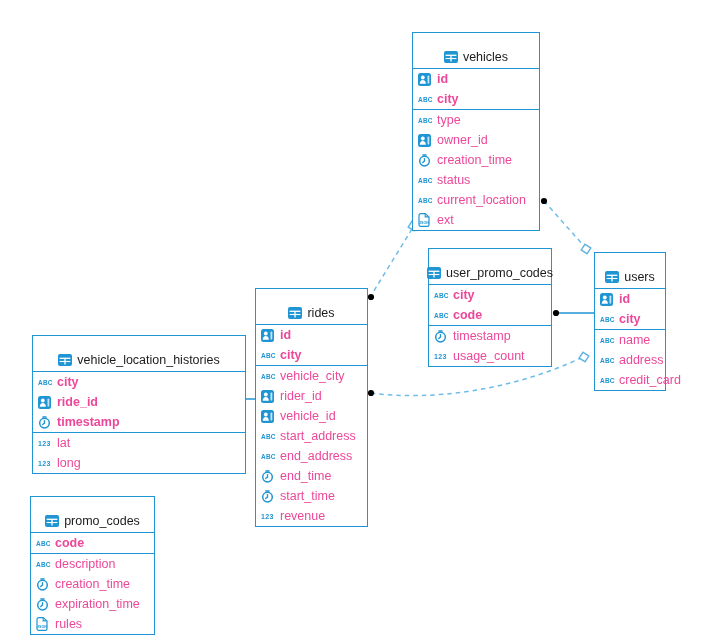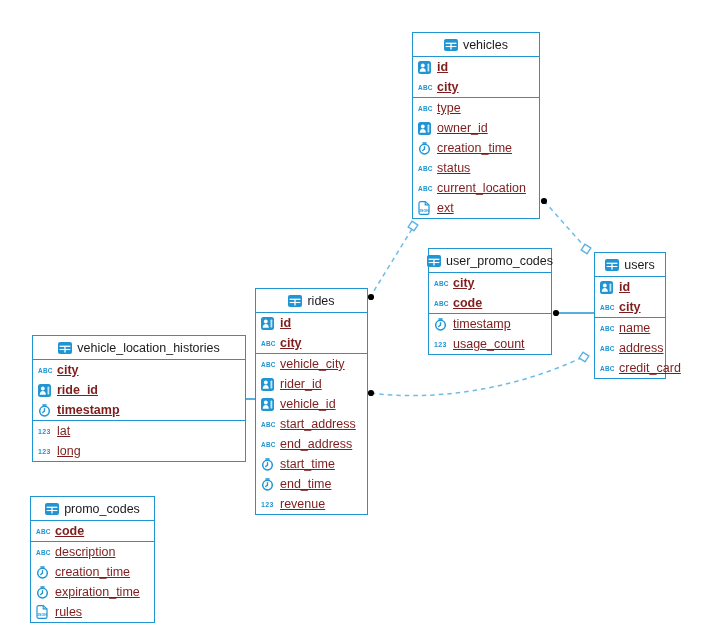--- a/index.html
+++ b/index.html
@@ -27,20 +27,21 @@
   .card-header {
     height: 23px;
     display: flex;
     align-items: center;
     justify-content: center;
     gap: 5px;
     border-bottom: 1.5px solid var(--accent);
     background: #ffffff;
     padding: 0 4px;
     white-space: nowrap;
+    margin-top: 12px;
   }
   .card-title {
     font-size: 12.5px;
     color: #1b1b1d;
     white-space: nowrap;
   }
   .sec-pk { border-bottom: 1.5px solid var(--accent); }
   .row {
     height: 20px;
     display: flex;
@@ -49,23 +50,22 @@
     white-space: nowrap;
   }
   .row .icon-cell {
     width: 19px;
     flex: none;
     display: flex;
     align-items: center;
   }
   .row .field-label {
     font-size: 12.5px;
-    color: #7f1d1d;
+    color: #ec4899;
     white-space: nowrap;
-    text-decoration: underline;
   }
   .row.pk .field-label { font-weight: 700; }
   .type-text {
     font-size: 6.5px;
     font-weight: 700;
     color: var(--accent);
     letter-spacing: 0.2px;
   }
   .type-text.num { font-size: 7px; letter-spacing: 0.4px; }
   .hdr-icon { display: flex; align-items: center; }
@@ -351,32 +351,32 @@
   </div>
         <div class="row ">
     <span class="icon-cell">
             <svg width="13" height="13" viewBox="0 0 13 13">
       <circle cx="6.5" cy="7.1" r="4.8" fill="none" stroke="#2095d3" stroke-width="1.5"></circle>
       <line x1="4.9" y1="1" x2="8.1" y2="1" stroke="#2095d3" stroke-width="1.4" stroke-linecap="round"></line>
       <line x1="6.5" y1="7.1" x2="6.5" y2="4.6" stroke="#2095d3" stroke-width="1.3" stroke-linecap="round"></line>
       <line x1="6.5" y1="7.1" x2="4.7" y2="8.6" stroke="#2095d3" stroke-width="1.3" stroke-linecap="round"></line>
     </svg>
           </span>
+    <span class="field-label">end_time</span>
+  </div>
+        <div class="row ">
+    <span class="icon-cell">
+            <svg width="13" height="13" viewBox="0 0 13 13">
+      <circle cx="6.5" cy="7.1" r="4.8" fill="none" stroke="#2095d3" stroke-width="1.5"></circle>
+      <line x1="4.9" y1="1" x2="8.1" y2="1" stroke="#2095d3" stroke-width="1.4" stroke-linecap="round"></line>
+      <line x1="6.5" y1="7.1" x2="6.5" y2="4.6" stroke="#2095d3" stroke-width="1.3" stroke-linecap="round"></line>
+      <line x1="6.5" y1="7.1" x2="4.7" y2="8.6" stroke="#2095d3" stroke-width="1.3" stroke-linecap="round"></line>
+    </svg>
+          </span>
     <span class="field-label">start_time</span>
-  </div>
-        <div class="row ">
-    <span class="icon-cell">
-            <svg width="13" height="13" viewBox="0 0 13 13">
-      <circle cx="6.5" cy="7.1" r="4.8" fill="none" stroke="#2095d3" stroke-width="1.5"></circle>
-      <line x1="4.9" y1="1" x2="8.1" y2="1" stroke="#2095d3" stroke-width="1.4" stroke-linecap="round"></line>
-      <line x1="6.5" y1="7.1" x2="6.5" y2="4.6" stroke="#2095d3" stroke-width="1.3" stroke-linecap="round"></line>
-      <line x1="6.5" y1="7.1" x2="4.7" y2="8.6" stroke="#2095d3" stroke-width="1.3" stroke-linecap="round"></line>
-    </svg>
-          </span>
-    <span class="field-label">end_time</span>
   </div>
         <div class="row ">
     <span class="icon-cell">
             <span class="type-text num">123</span>
           </span>
     <span class="field-label">revenue</span>
   </div>
      </div>
     </div>
     <div class="card" style="left: 32px; top: 335px; width: 214px;">

